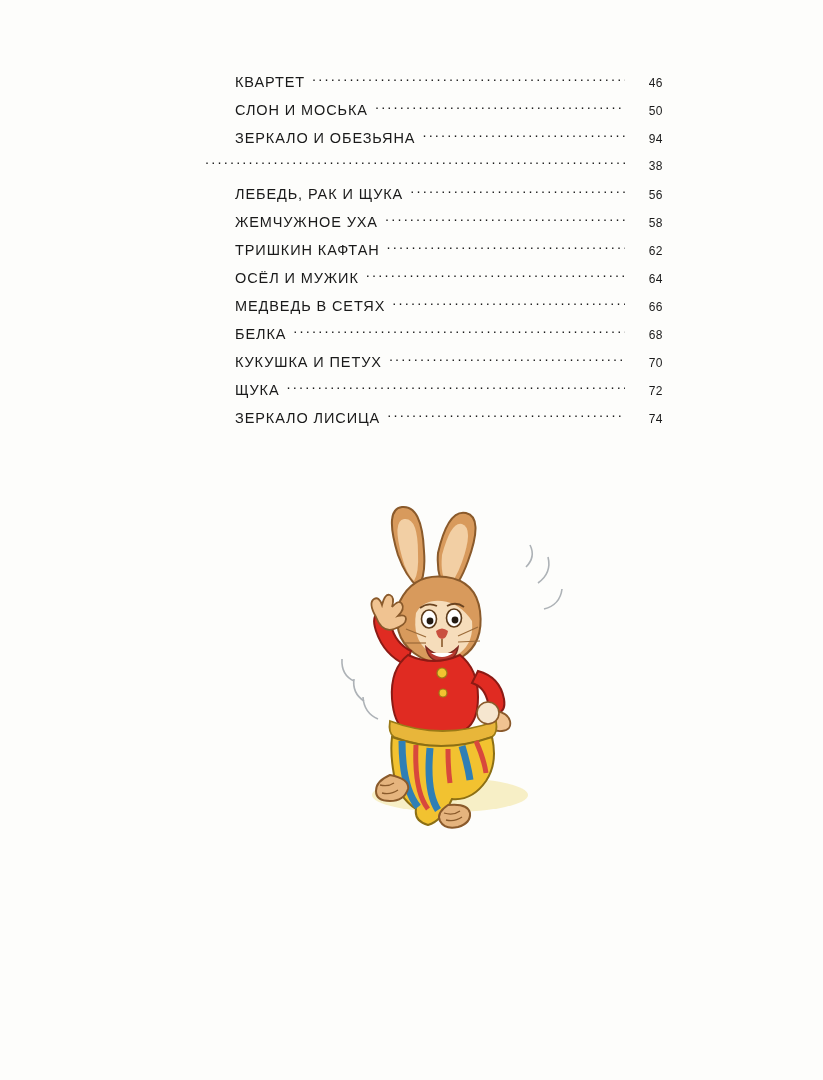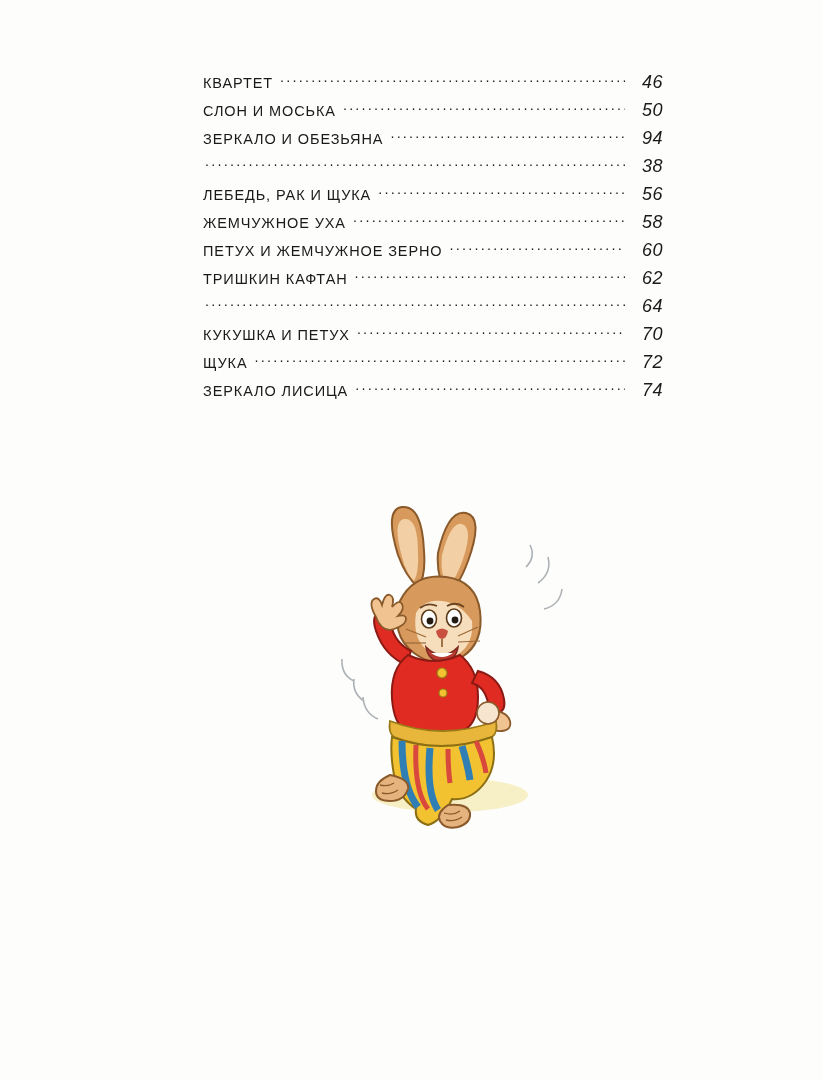--- a/index.html
+++ b/index.html
@@ -31,20 +31,21 @@
     font-size: 14.5px;
     letter-spacing: 0.9px;
     color: #1a1a1a;
     height: 28px;
     line-height: 28px;
     white-space: nowrap;
   }
   .toc-title {
     flex: 0 0 auto;
     padding-right: 5px;
+    margin-left: 32px;
   }
   .toc-dots {
     flex: 1 1 auto;
     overflow: hidden;
     position: relative;
     height: 14px;
     margin: 0 2px;
   }
   .toc-dots::after {
     content: "........................................................................................................................";
@@ -54,23 +55,22 @@
     letter-spacing: 2.2px;
     font-size: 14.5px;
     color: #1a1a1a;
     white-space: nowrap;
   }
   .toc-page {
     flex: 0 0 auto;
     width: 30px;
     text-align: right;
     padding-left: 6px;
-    font-size: 18px;
+    font-size: 12px;
     letter-spacing: 0.5px;
-    font-style: italic;
   }
 
   
   .illus {
     position: absolute;
     left: 330px;
     top: 505px;
     width: 250px;
     height: 330px;
   }
@@ -113,38 +113,44 @@
       <span class="toc-dots"></span>
       <span class="toc-page">56</span>
     </div>
 
     <div class="toc-row">
       <span class="toc-title">ЖЕМЧУЖНОЕ УХА</span>
       <span class="toc-dots"></span>
       <span class="toc-page">58</span>
     </div>
 
-    <div class="toc-row">
-      <span class="toc-title">ПЕТУХ И ЖЕМЧУЖНОЕ ЗЕРНО</span>
-      <span class="toc-dots"></span>
-      <span class="toc-page">60</span>
-    </div>
 
     <div class="toc-row">
       <span class="toc-title">ТРИШКИН КАФТАН</span>
       <span class="toc-dots"></span>
       <span class="toc-page">62</span>
     </div>
 
     <div class="toc-row">
+      <span class="toc-title">ОСЁЛ И МУЖИК</span>
       <span class="toc-dots"></span>
       <span class="toc-page">64</span>
     </div>
 
-
+    <div class="toc-row">
+      <span class="toc-title">МЕДВЕДЬ В СЕТЯХ</span>
+      <span class="toc-dots"></span>
+      <span class="toc-page">66</span>
+    </div>
+
+    <div class="toc-row">
+      <span class="toc-title">БЕЛКА</span>
+      <span class="toc-dots"></span>
+      <span class="toc-page">68</span>
+    </div>
 
     <div class="toc-row">
       <span class="toc-title">КУКУШКА И ПЕТУХ</span>
       <span class="toc-dots"></span>
       <span class="toc-page">70</span>
     </div>
 
     <div class="toc-row">
       <span class="toc-title">ЩУКА</span>
       <span class="toc-dots"></span>

